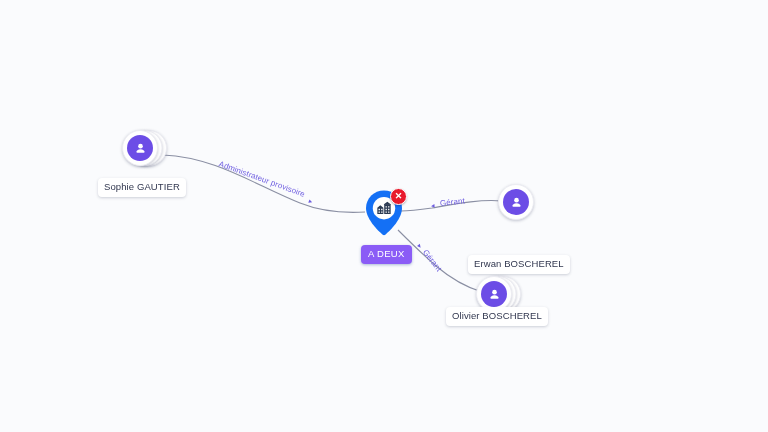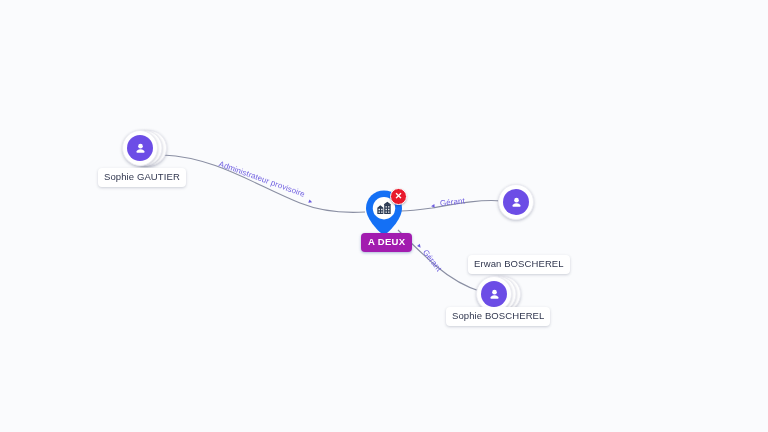--- a/index.html
+++ b/index.html
@@ -59,29 +59,30 @@
     display:flex;align-items:center;justify-content:center;
     box-shadow:0 1px 2px rgba(0,0,0,.25);
   }
   .pin-badge span{
     color:#fff;font-size:9px;line-height:1;font-weight:bold;
     transform:translateY(-.5px);
   }
   .pin-label{
     position:absolute;
     white-space:nowrap;
-    background:#a21caf;
+    background:#8b5cf6;
     color:#ffffff;
     font-size:9.5px;
     line-height:1;
     padding:4px 7px 5px 7px;
     border-radius:4px;
     box-shadow:0 1px 3px rgba(20,60,140,.35);
     letter-spacing:.3px;
-    font-weight:bold;
+    font-weight:normal;
+    margin-top:12px;
   }
 
   
   .edge-label{
     position:absolute;
     color:#6d5ce0;
     font-size:8px;
     line-height:1;
     white-space:nowrap;
     transform-origin:left center;
@@ -124,21 +125,21 @@
       <div class="layer l2"></div>
       <div class="layer l1">
         <div class="avatar">
           <svg width="15" height="15" viewBox="0 0 24 24" fill="#ffffff">
             <circle cx="12" cy="8.2" r="3.7"></circle>
             <path d="M12 13.2c-4 0-6.6 2.3-6.6 4.4 0 .9 1 1.3 2.2 1.3h8.8c1.2 0 2.2-.4 2.2-1.3 0-2.1-2.6-4.4-6.6-4.4z"></path>
           </svg>
         </div>
       </div>
     </div>
-    <div class="node-label" style="left:-24px;top:38px;">Sophie GAUTIER</div>
+    <div class="node-label" style="left:-24px;top:48px;">Sophie GAUTIER</div>
   </div>
 
   <div class="node" style="left:498px;top:184px;">
     <div class="stack">
       <div class="layer l1">
         <div class="avatar">
           <svg width="15" height="15" viewBox="0 0 24 24" fill="#ffffff">
             <circle cx="12" cy="8.2" r="3.7"></circle>
             <path d="M12 13.2c-4 0-6.6 2.3-6.6 4.4 0 .9 1 1.3 2.2 1.3h8.8c1.2 0 2.2-.4 2.2-1.3 0-2.1-2.6-4.4-6.6-4.4z"></path>
           </svg>
@@ -154,21 +155,21 @@
       <div class="layer l2"></div>
       <div class="layer l1">
         <div class="avatar">
           <svg width="15" height="15" viewBox="0 0 24 24" fill="#ffffff">
             <circle cx="12" cy="8.2" r="3.7"></circle>
             <path d="M12 13.2c-4 0-6.6 2.3-6.6 4.4 0 .9 1 1.3 2.2 1.3h8.8c1.2 0 2.2-.4 2.2-1.3 0-2.1-2.6-4.4-6.6-4.4z"></path>
           </svg>
         </div>
       </div>
     </div>
-    <div class="node-label" style="left:-30px;top:31px;">Sophie BOSCHEREL</div>
+    <div class="node-label" style="left:-30px;top:31px;">Olivier BOSCHEREL</div>
   </div>
 
   <div class="pin-wrap" style="left:362px;top:189px;">
     <div class="pin">
       <svg width="44" height="52" viewBox="0 0 44 52" xmlns="http://www.w3.org/2000/svg">
 
         <path d="M22 1.5c-10 0-18 7.8-18 17.6 0 12.3 14.6 24.9 16.7 26.6.8.6 1.8.6 2.6 0C25.4 44 40 31.4 40 19.1 40 9.3 32 1.5 22 1.5z" fill="#1470f5"></path>
 
         <circle cx="22" cy="19.2" r="11.2" fill="#ffffff"></circle>
       </svg>

